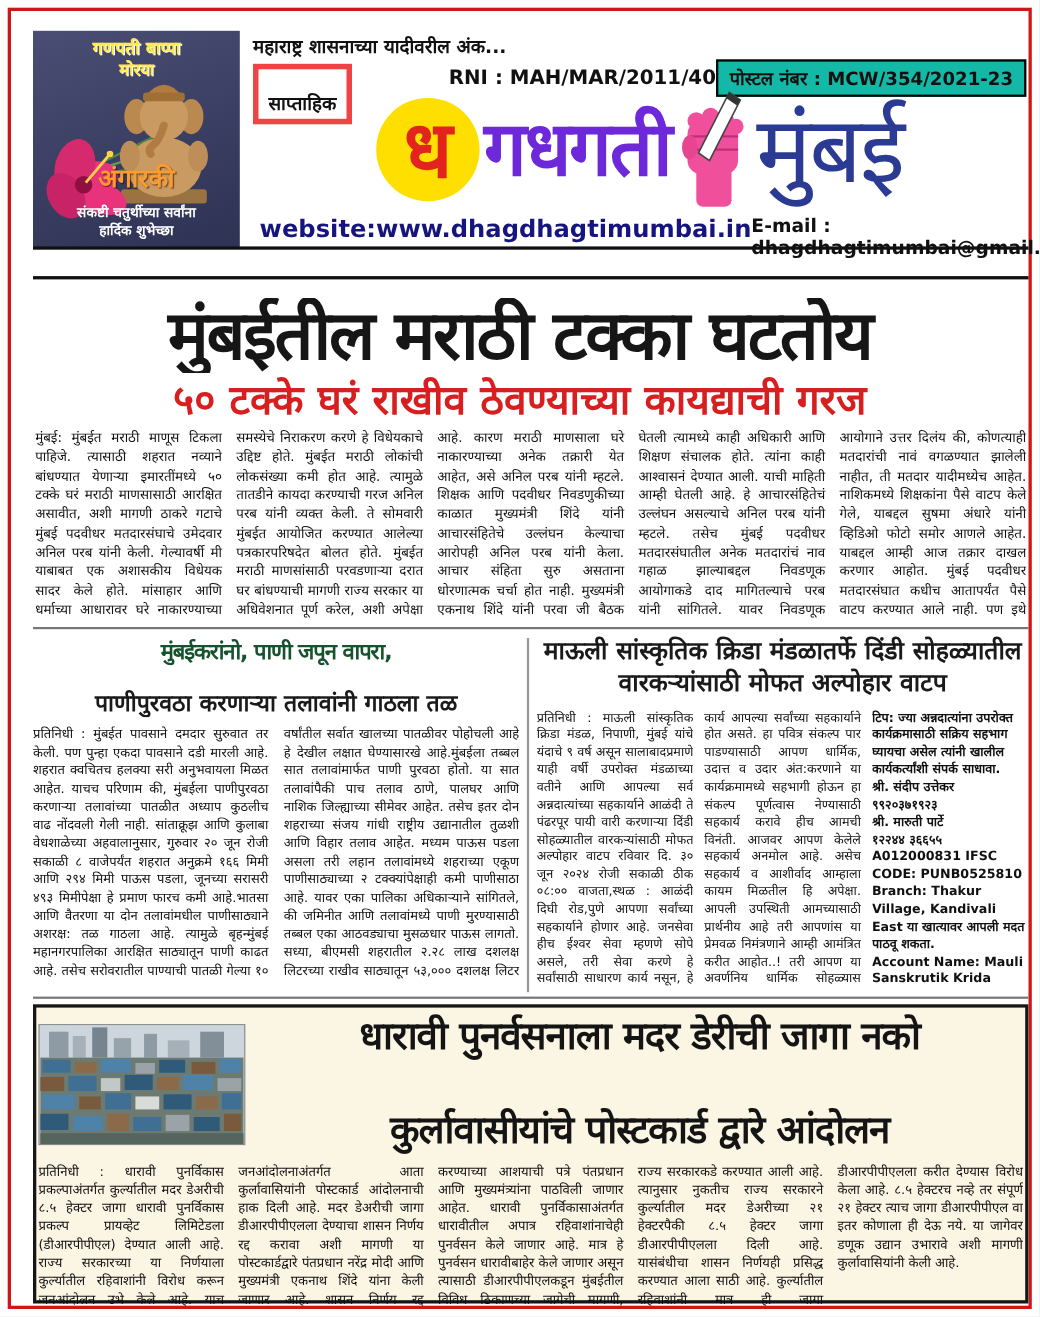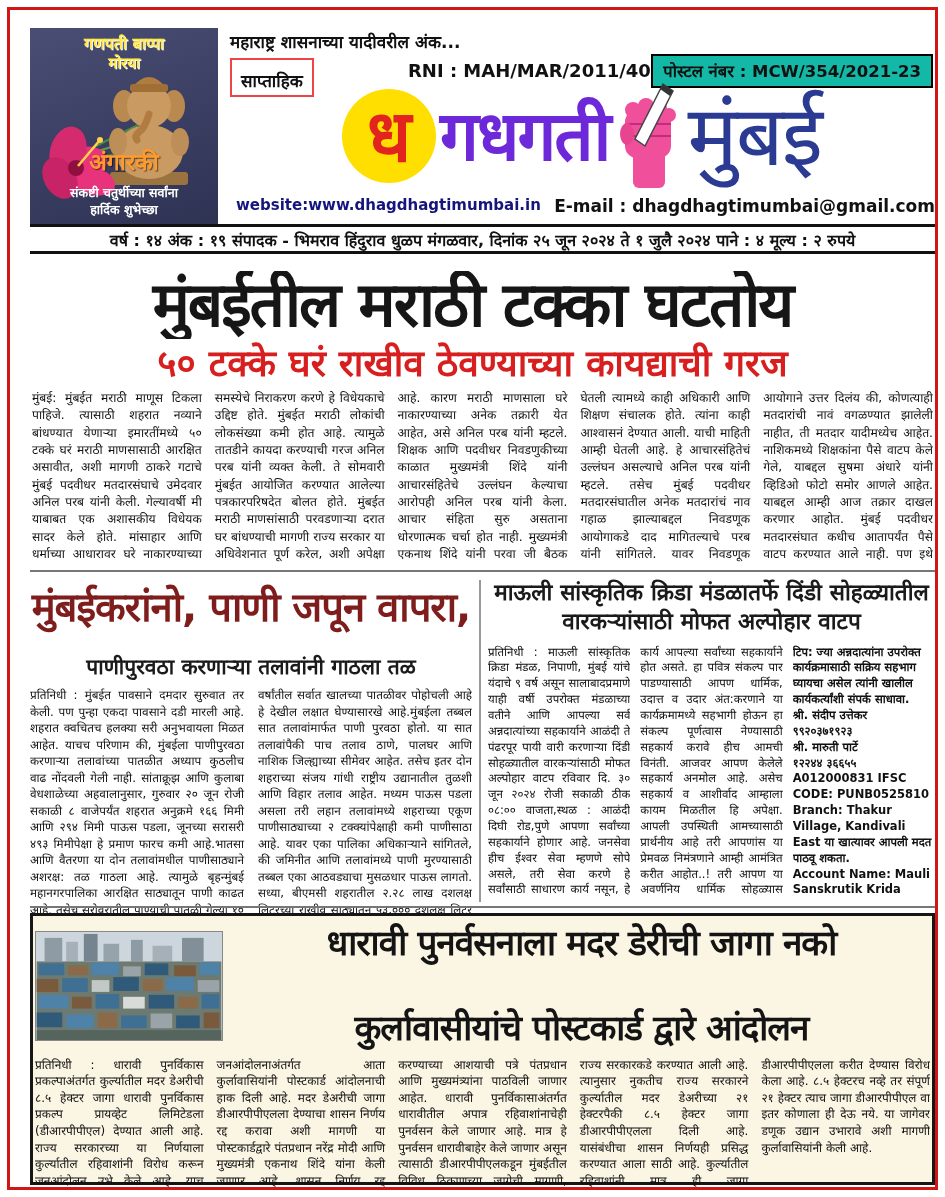--- a/index.html
+++ b/index.html
@@ -21,54 +21,54 @@
     text-shadow:1px 1px 0 #fff,-1px -1px 0 #fff0;}
   .promo-top .l2{font-size:15px;}
   .promo svg{position:absolute;left:0;top:26px;}
   .promo-festival{position:absolute;bottom:48px;left:0;width:100%;
     color:#ff9b2e;font-weight:bold;font-size:23px;text-shadow:1px 1px 1px #00000088;}
   .promo-greet{position:absolute;bottom:6px;left:0;width:100%;
     color:#ffffff;font-weight:bold;font-size:12.5px;line-height:1.35;}
 
   
   .listing-note{position:absolute;left:230px;top:30px;font-size:17px;font-weight:bold;}
-  .weekly-box{position:absolute;left:230px;top:58px;border:2px solid #ef4444;
-    padding:9px 9px 3px;font-size:17px;font-weight:bold;background:#fff;}
+  .weekly-box{position:absolute;left:230px;top:58px;border:5px solid #ef4444;
+    padding:19px 9px 3px;font-size:17px;font-weight:bold;background:#fff;}
   .rni{position:absolute;left:408px;top:60px;font-size:18px;font-weight:bold;}
   .postal-box{position:absolute;right:12px;top:54px;border:2px solid #000;
     background:#14b8a6;padding:3px 10px 4px;font-size:16.5px;font-weight:bold;}
   .masthead-row{position:absolute;left:228px;top:82px;width:707px;height:108px;
     display:flex;align-items:center;justify-content:center;gap:4px;}
   .dha-circle{width:94px;height:94px;border-radius:50%;background:#ffdf00;
     display:flex;align-items:center;justify-content:center;flex:none;}
   .dha-circle span{color:#e3231d;font-size:72px;font-weight:800;line-height:1;}
   .title-rest{color:#6d28d9;font-size:69px;font-weight:800;line-height:1;letter-spacing:-2px;white-space:nowrap;}
   .fist{flex:none;margin:0 2px;}
   .title-city{color:#2b3a92;font-size:84px;font-weight:400;line-height:1;letter-spacing:-2px;white-space:nowrap;}
   .contact-row{position:absolute;left:236px;top:196px;width:699px;display:flex;justify-content:space-between;}
-  .website{color:#15157d;font-size:15px;font-weight:bold;}
+  .website{color:#15157d;font-size:22px;font-weight:bold;}
   .email{color:#111;font-size:17px;font-weight:bold;}
   .rule{position:absolute;left:30px;width:905px;border-top:3px solid #111;}
   .issue-line{position:absolute;left:30px;top:229px;width:905px;text-align:center;
     font-size:16px;font-weight:bold;white-space:nowrap;overflow:hidden;}
 
   
   .lead-headline{position:absolute;left:15px;top:256px;width:915px;text-align:center;
     font-size:62px;font-weight:800;letter-spacing:-2px;color:#161616;white-space:nowrap;overflow:hidden;line-height:1.1;margin-top:15px;}
   .lead-subhead{position:absolute;left:15px;top:336px;width:915px;text-align:center;
     font-size:37px;font-weight:800;color:#d81f1f;white-space:nowrap;overflow:hidden;}
   .lead-body{position:absolute;left:32px;top:390px;width:901px;height:176px;
     column-count:5;column-gap:13px;column-fill:auto;
     font-size:12.2px;line-height:1.42;text-align:justify;overflow:hidden;}
 
   .divider-h{position:absolute;left:30px;width:905px;border-top:2px solid #777;}
 
   
   .water-panel{position:absolute;left:30px;top:578px;width:442px;}
-  .water-headline{text-align:center;font-size:40px;font-weight:800;letter-spacing:-1px;white-space:nowrap;overflow:hidden;color:#7f1d1d;}
+  .water-headline{text-align:center;font-size:20px;font-weight:800;letter-spacing:-1px;white-space:nowrap;overflow:hidden;color:#14532d;}
   .water-subhead{text-align:center;font-size:21px;font-weight:800;margin-top:19px;white-space:nowrap;overflow:hidden;color:#1a1a1a;}
   .water-body{margin-top:7px;height:246px;column-count:2;column-gap:14px;column-fill:auto;
     font-size:11.8px;line-height:1.4;text-align:justify;overflow:hidden;}
   .divider-v{position:absolute;left:479px;top:580px;height:322px;border-left:2px solid #999;}
   .mauli-panel{position:absolute;left:488px;top:578px;width:447px;}
   .mauli-headline{text-align:center;font-size:22.5px;font-weight:800;line-height:1.3;color:#1a1a1a;}
   .mauli-cols{display:flex;gap:10px;margin-top:8px;}
   .mauli-col{flex:1;height:252px;font-size:11.5px;line-height:1.38;text-align:justify;overflow:hidden;}
   .mauli-col.c3{white-space:pre-line;font-weight:600;text-align:left;}
 
@@ -159,21 +159,20 @@
     </svg>
     <div class="title-city">मुंबई</div>
   </div>
 
   <div class="contact-row">
     <span class="website">website:www.dhagdhagtimumbai.in</span>
     <span class="email">E-mail : dhagdhagtimumbai@gmail.com</span>
   </div>
 
   <div class="rule" style="top:224px"></div>
-  <div class="issue-line">वर्ष : १४ अंक : १९ संपादक - भिमराव हिंदुराव धुळप मंगळवार, दिनांक २५ जून २०२४ ते १ जुलै २०२४ पाने : ४  मूल्य : २ रुपये</div>
   <div class="rule" style="top:251px"></div>
 
   <div class="lead-headline">मुंबईतील मराठी टक्का घटतोय</div>
   <div class="lead-subhead">५० टक्के घरं राखीव ठेवण्याच्या कायद्याची गरज</div>
   <div class="lead-body">मुंबई: मुंबईत मराठी माणूस टिकला पाहिजे. त्यासाठी शहरात नव्याने बांधण्यात येणाऱ्या इमारतींमध्ये ५० टक्के घरं मराठी माणसासाठी आरक्षित असावीत, अशी मागणी ठाकरे गटाचे मुंबई पदवीधर मतदारसंघाचे उमेदवार अनिल परब यांनी केली. गेल्यावर्षी मी याबाबत एक अशासकीय विधेयक सादर केले होते. मांसाहार आणि धर्माच्या आधारावर घरे नाकारण्याच्या समस्येचे निराकरण करणे हे विधेयकाचे उद्दिष्ट होते. मुंबईत मराठी लोकांची लोकसंख्या कमी होत आहे. त्यामुळे तातडीने कायदा करण्याची गरज अनिल परब यांनी व्यक्त केली. ते सोमवारी मुंबईत आयोजित करण्यात आलेल्या पत्रकारपरिषदेत बोलत होते. मुंबईत मराठी माणसांसाठी परवडणाऱ्या दरात घर बांधण्याची मागणी राज्य सरकार या अधिवेशनात पूर्ण करेल, अशी अपेक्षा आहे. कारण मराठी माणसाला घरे नाकारण्याच्या अनेक तक्रारी येत आहेत, असे अनिल परब यांनी म्हटले. शिक्षक आणि पदवीधर निवडणुकीच्या काळात मुख्यमंत्री शिंदे यांनी आचारसंहितेचे उल्लंघन केल्याचा आरोपही अनिल परब यांनी केला. आचार संहिता सुरु असताना धोरणात्मक चर्चा होत नाही. मुख्यमंत्री एकनाथ शिंदे यांनी परवा जी बैठक घेतली त्यामध्ये काही अधिकारी आणि शिक्षण संचालक होते. त्यांना काही आश्वासनं देण्यात आली. याची माहिती आम्ही घेतली आहे. हे आचारसंहितेचं उल्लंघन असल्याचे अनिल परब यांनी म्हटले. तसेच मुंबई पदवीधर मतदारसंघातील अनेक मतदारांचं नाव गहाळ झाल्याबद्दल निवडणूक आयोगाकडे दाद मागितल्याचे परब यांनी सांगितले. यावर निवडणूक आयोगाने उत्तर दिलंय की, कोणत्याही मतदारांची नावं वगळण्यात झालेली नाहीत, ती मतदार यादीमध्येच आहेत. नाशिकमध्ये शिक्षकांना पैसे वाटप केले गेले, याबद्दल सुषमा अंधारे यांनी व्हिडिओ फोटो समोर आणले आहेत. याबद्दल आम्ही आज तक्रार दाखल करणार आहोत. मुंबई पदवीधर मतदारसंघात कधीच आतापर्यंत पैसे वाटप करण्यात आले नाही. पण इथे सुद्धा पैसे वाटप केले तर असल्याच्या बातम्या समोर येत आहेत, असेही परब यांनी म्हटले.</div>
 
   <div class="divider-h" style="top:570px"></div>
 
   <div class="water-panel">
     <div class="water-headline">मुंबईकरांनो, पाणी जपून वापरा,</div>

